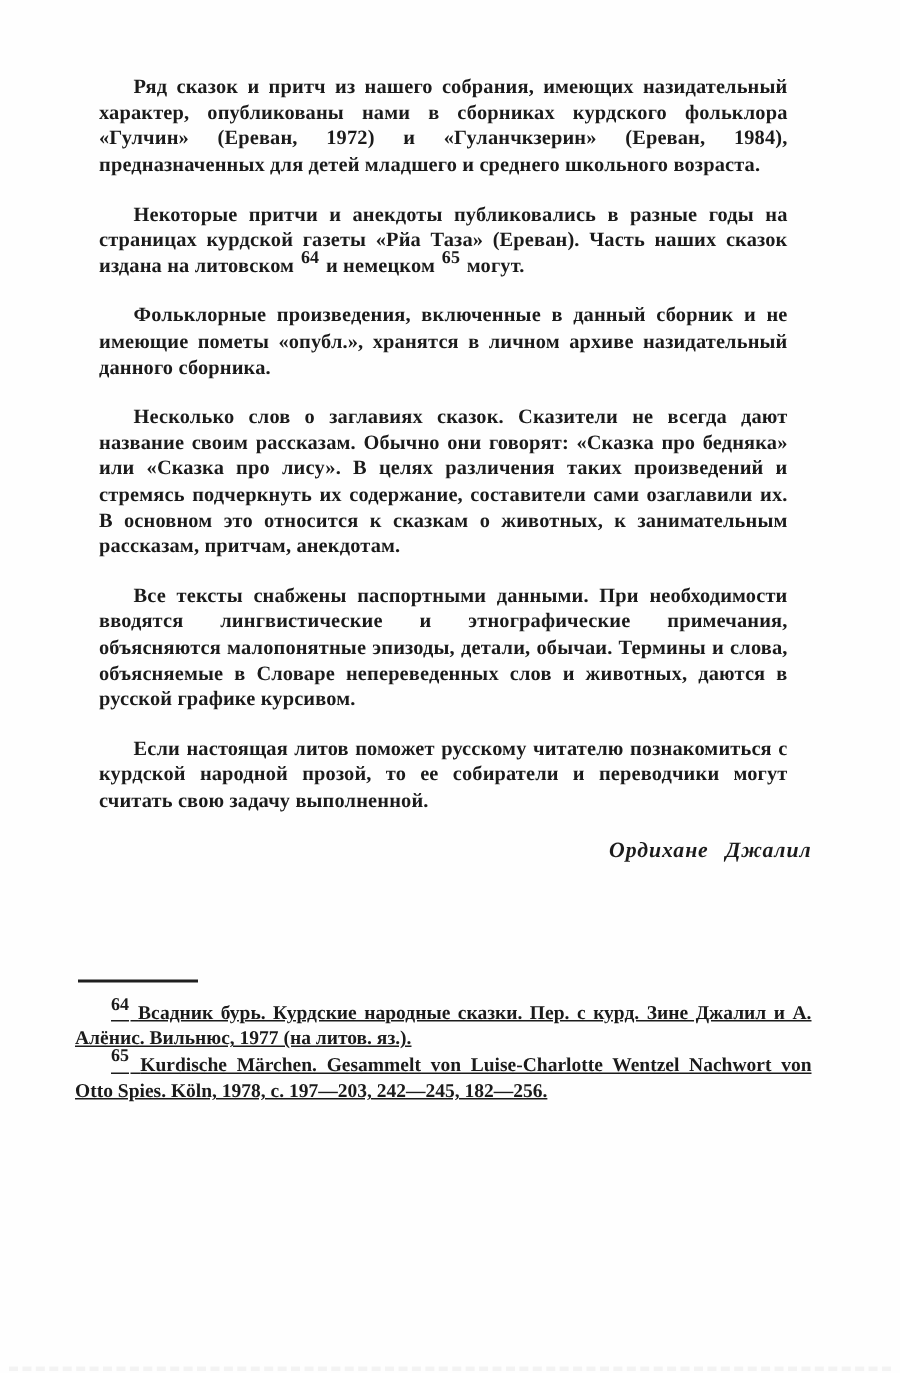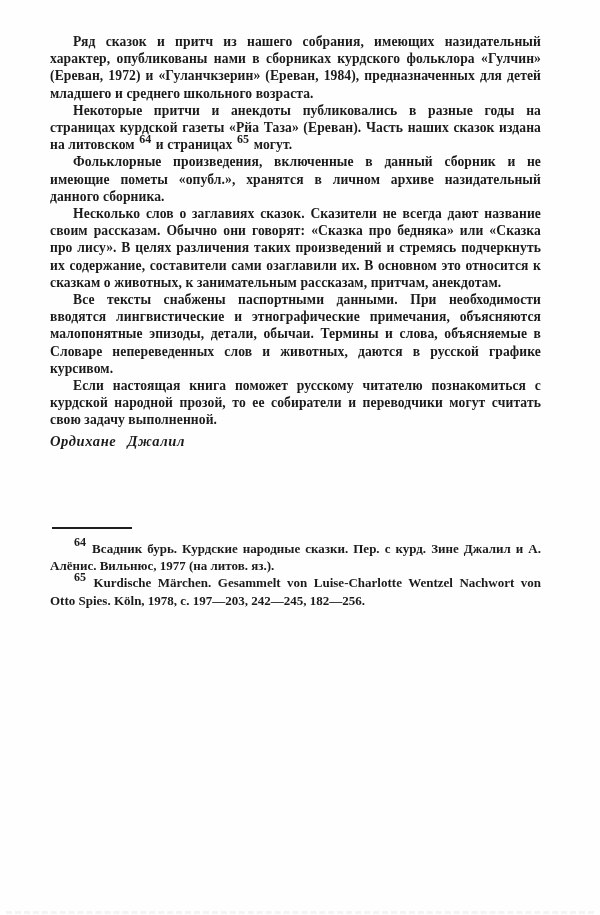--- a/index.html
+++ b/index.html
@@ -17,39 +17,39 @@
   }
   .page {
     box-sizing: border-box;
     width: 600px;
     height: 915px;
     padding: 33px 59px 0 50px;
     background: #fefefe;
     position: relative;
   }
   .body-text p {
-    margin: 0;
+    margin: 16px;
     font-size: 13.6px;
     line-height: 17.2px;
     font-weight: 700;
     letter-spacing: 0.1px;
     text-align: justify;
     text-indent: 23px;
   }
   sup.fnref {
     font-size: 12px;
     font-weight: 700;
     line-height: 0;
     position: relative;
     top: -1px;
     padding: 0 1px;
   }
   .signature {
     margin-top: 3px;
-    text-align: left;
+    text-align: right;
     font-style: italic;
     font-weight: 700;
     font-size: 14.5px;
     line-height: 18px;
     letter-spacing: 0.6px;
     word-spacing: 7px;
   }
   .footnote-sep {
     margin-top: 77px;
     margin-left: 2px;
@@ -60,45 +60,46 @@
   .footnotes {
     margin-top: 11px;
   }
   .footnotes p {
     margin: 0;
     font-size: 13px;
     line-height: 17.4px;
     font-weight: 700;
     text-align: justify;
     text-indent: 23px;
+    text-decoration: underline;
   }
   .footnotes sup.fnref {
     top: -1px;
   }
   .scan-edge {
     position: absolute;
     left: 6px;
     right: 6px;
     bottom: 1px;
     height: 0;
     border-bottom: 3px dashed rgba(60, 60, 60, 0.06);
   }
 </style>
 </head>
 <body>
 
 <div class="page">
 
   <div class="body-text">
     <p>Ряд сказок и притч из нашего собрания, имеющих назидательный характер, опубликованы нами в сборниках курдского фольклора «Гулчин» (Ереван, 1972) и «Гуланчкзерин» (Ереван, 1984), предназначенных для детей младшего и среднего школьного возраста.</p>
-    <p><span>Некоторые притчи и анекдоты публиковались в разные годы на страницах курдской газеты «Рйа Таза» (Ереван). Часть наших сказок издана на литовском</span> <sup class="fnref">64</sup> <span>и страницах</span> <sup class="fnref">65</sup> <span>могут.</span></p>
+    <p><span>Некоторые притчи и анекдоты публиковались в разные годы на страницах курдской газеты «Рйа Таза» (Ереван). Часть наших сказок издана на литовском</span> <sup class="fnref">64</sup> <span>и немецком</span> <sup class="fnref">65</sup> <span>могут.</span></p>
     <p>Фольклорные произведения, включенные в данный сборник и не имеющие пометы «опубл.», хранятся в личном архиве назидательный данного сборника.</p>
     <p>Несколько слов о заглавиях сказок. Сказители не всегда дают название своим рассказам. Обычно они говорят: «Сказка про бедняка» или «Сказка про лису». В целях различения таких произведений и стремясь подчеркнуть их содержание, составители сами озаглавили их. В основном это относится к сказкам о животных, к занимательным рассказам, притчам, анекдотам.</p>
     <p>Все тексты снабжены паспортными данными. При необходимости вводятся лингвистические и этнографические примечания, объясняются малопонятные эпизоды, детали, обычаи. Термины и слова, объясняемые в Словаре непереведенных слов и животных, даются в русской графике курсивом.</p>
-    <p>Если настоящая книга поможет русскому читателю познакомиться с курдской народной прозой, то ее собиратели и переводчики могут считать свою задачу выполненной.</p>
+    <p>Если настоящая литов поможет русскому читателю познакомиться с курдской народной прозой, то ее собиратели и переводчики могут считать свою задачу выполненной.</p>
   </div>
 
   <div class="signature">Ордихане Джалил</div>
 
   <div class="footnote-sep"></div>
 
   <div class="footnotes">
     <p><sup class="fnref">64</sup> <span>Всадник бурь. Курдские народные сказки. Пер. с курд. Зине Джалил и А. Алёнис. Вильнюс, 1977 (на литов. яз.).</span></p>
     <p><sup class="fnref">65</sup> <span>Kurdische Märchen. Gesammelt von Luise-Charlotte Wentzel Nachwort von Otto Spies. Köln, 1978, с. 197—203, 242—245, 182—256.</span></p>
   </div>

